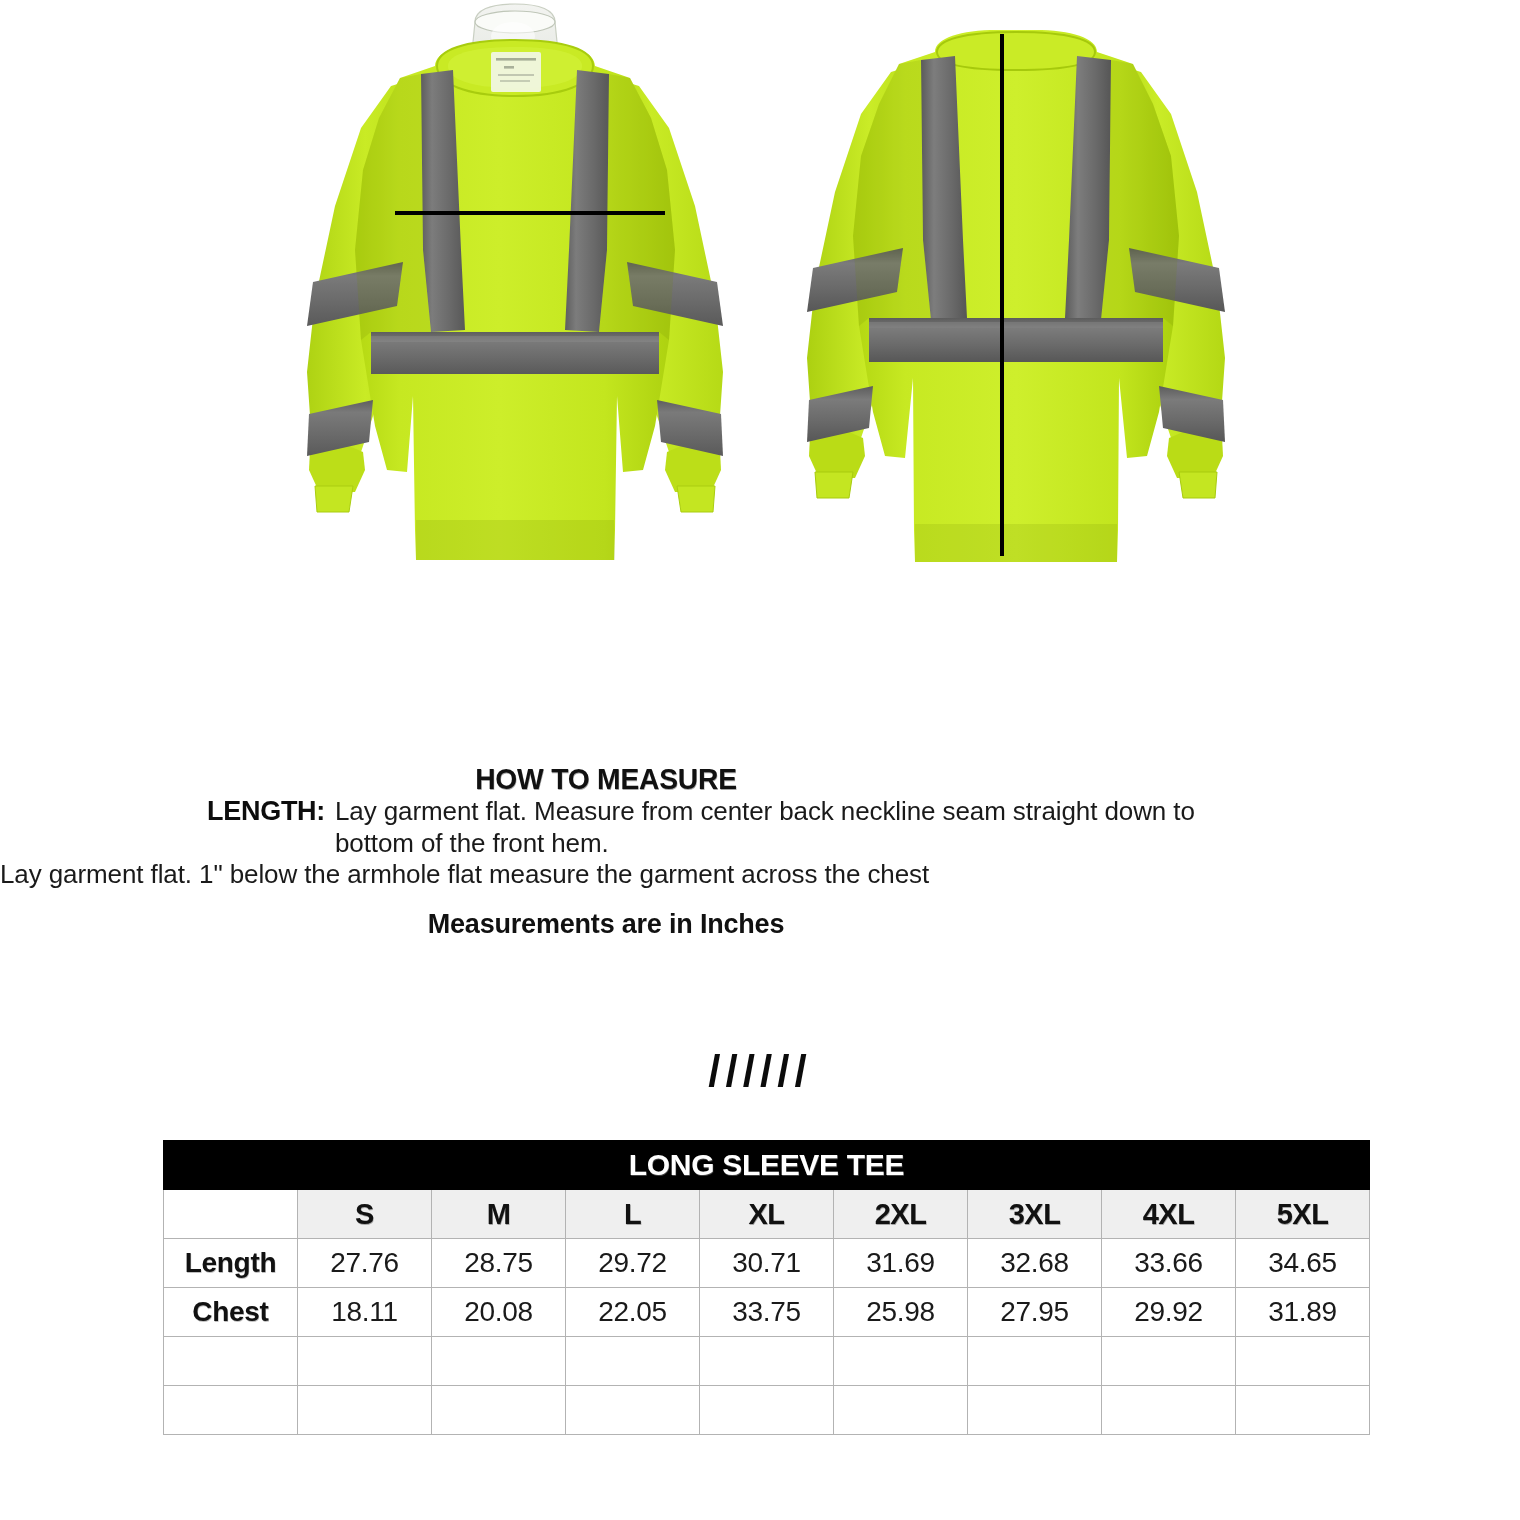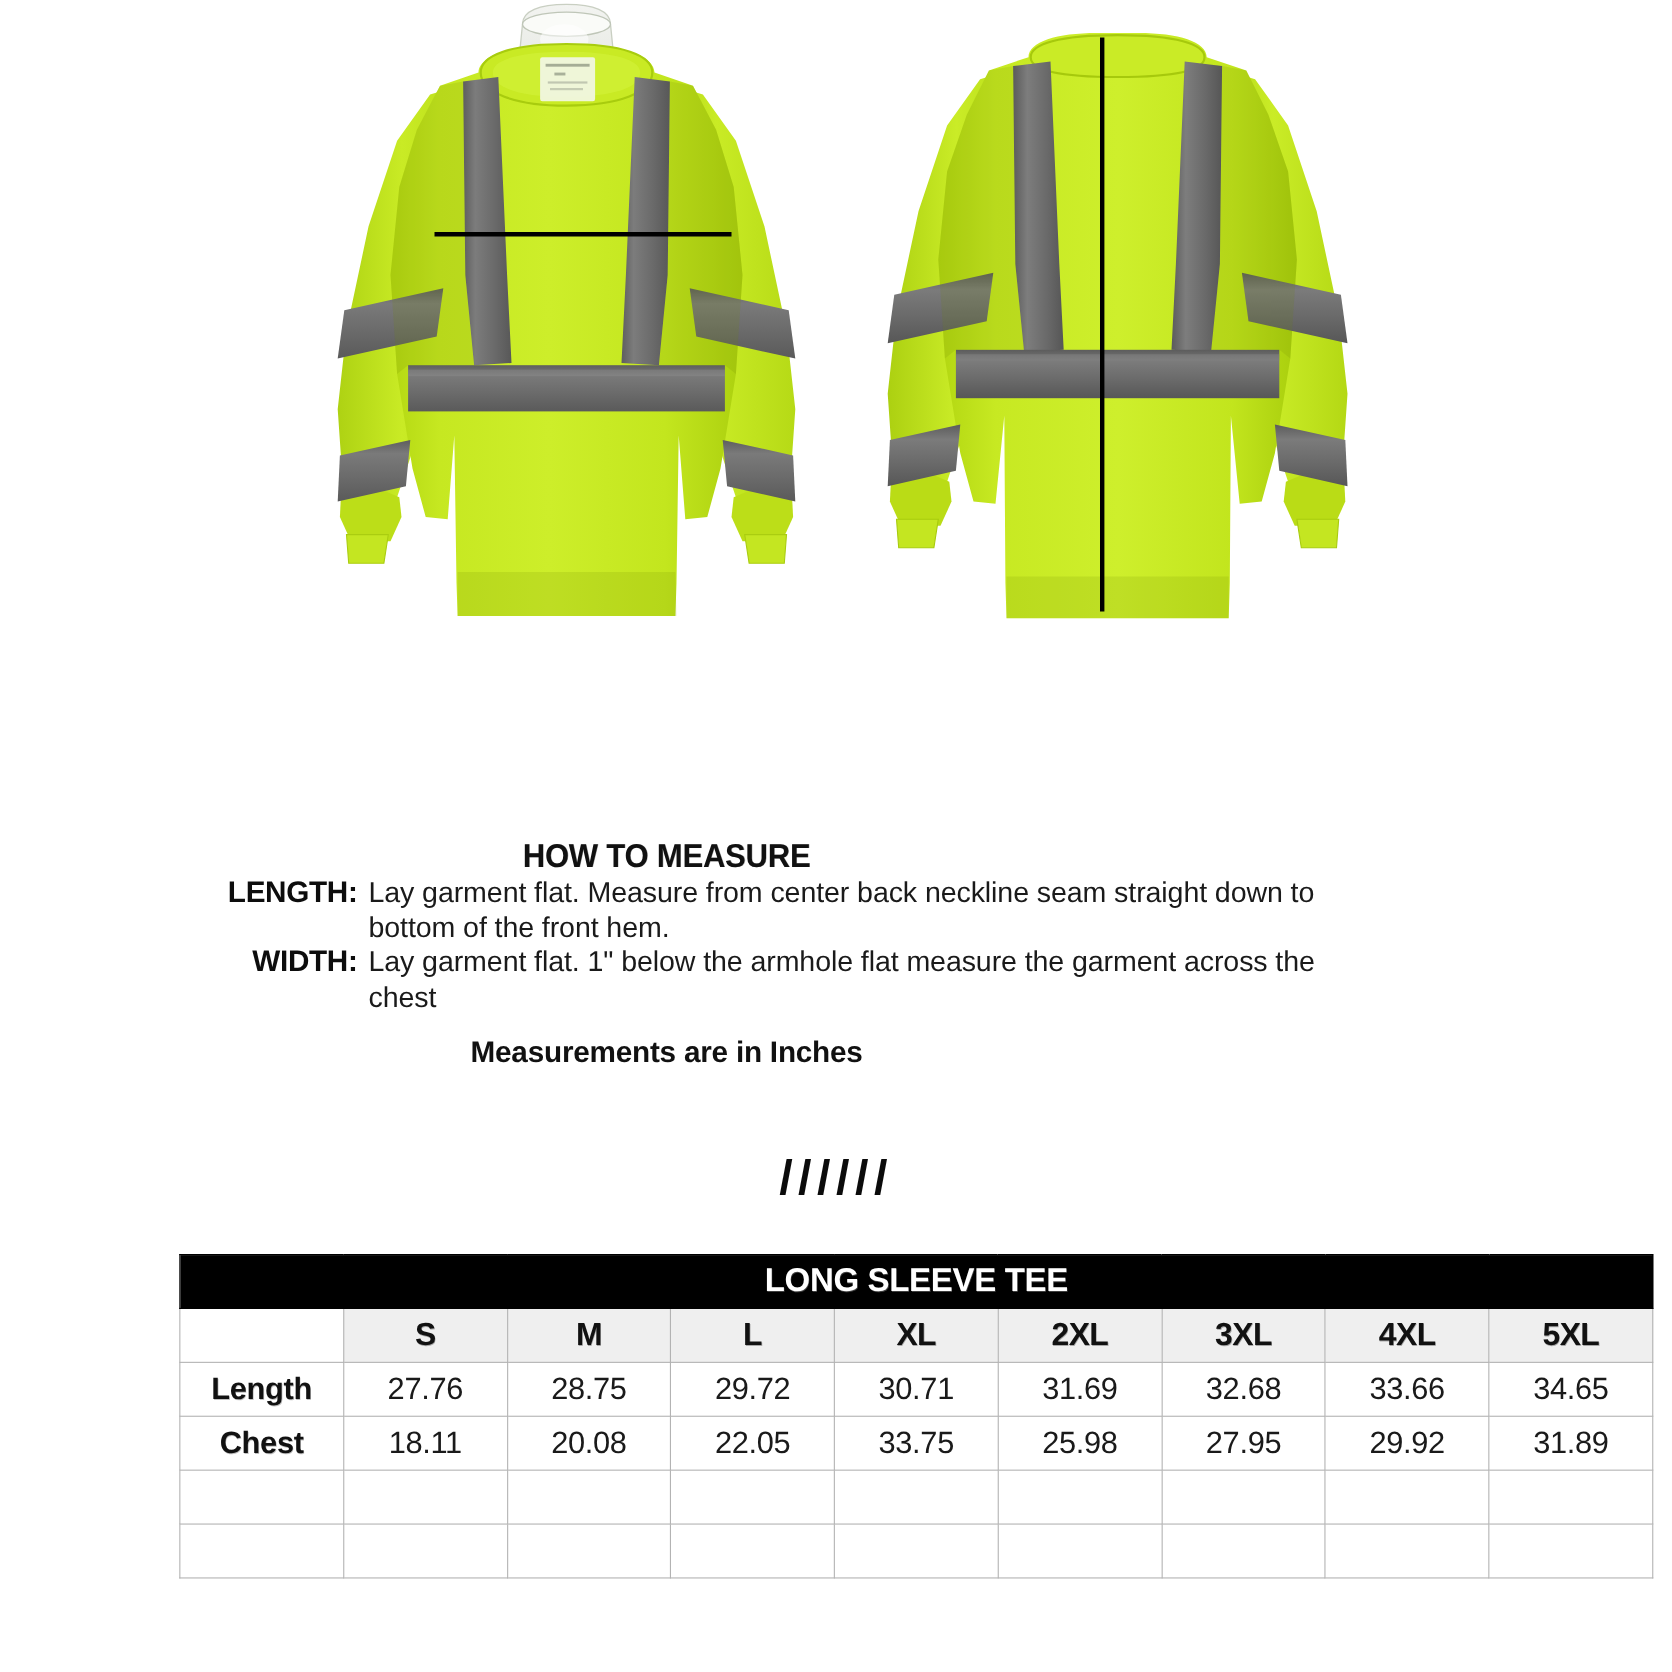--- a/index.html
+++ b/index.html
@@ -96,21 +96,21 @@
     color: #0b0b0b;
     letter-spacing: 5px;
     font-family: "Liberation Sans", sans-serif;
   }
 
   
   #size-table-wrap {
     position: absolute;
     left: 163px;
     top: 1140px;
-    width: 1340px;
+    width: 1207px;
   }
   table#size-table {
     border-collapse: collapse;
     width: 100%;
     table-layout: fixed;
     font-family: "Liberation Sans", sans-serif;
   }
   table#size-table td, table#size-table th {
     border: 1px solid #b3b3b3;
     height: 48px;
@@ -352,21 +352,20 @@
 <div id="measure-block">
 
   <div id="measure-heading">HOW TO MEASURE</div>
 
   <div class="measure-row">
     <div class="measure-label">LENGTH:</div>
     <div class="measure-text">Lay garment flat. Measure from center back neckline seam straight down to bottom of the front hem.</div>
   </div>
 
   <div class="measure-row">
-    <div class="measure-label">WIDTH:</div>
     <div class="measure-text">Lay garment flat. 1" below the armhole flat measure the garment across the chest</div>
   </div>
 
   <div id="measure-units">Measurements are in Inches</div>
 </div>
 
 <div id="slash-divider">//////</div>
 
 <div id="size-table-wrap">
   <table id="size-table">

